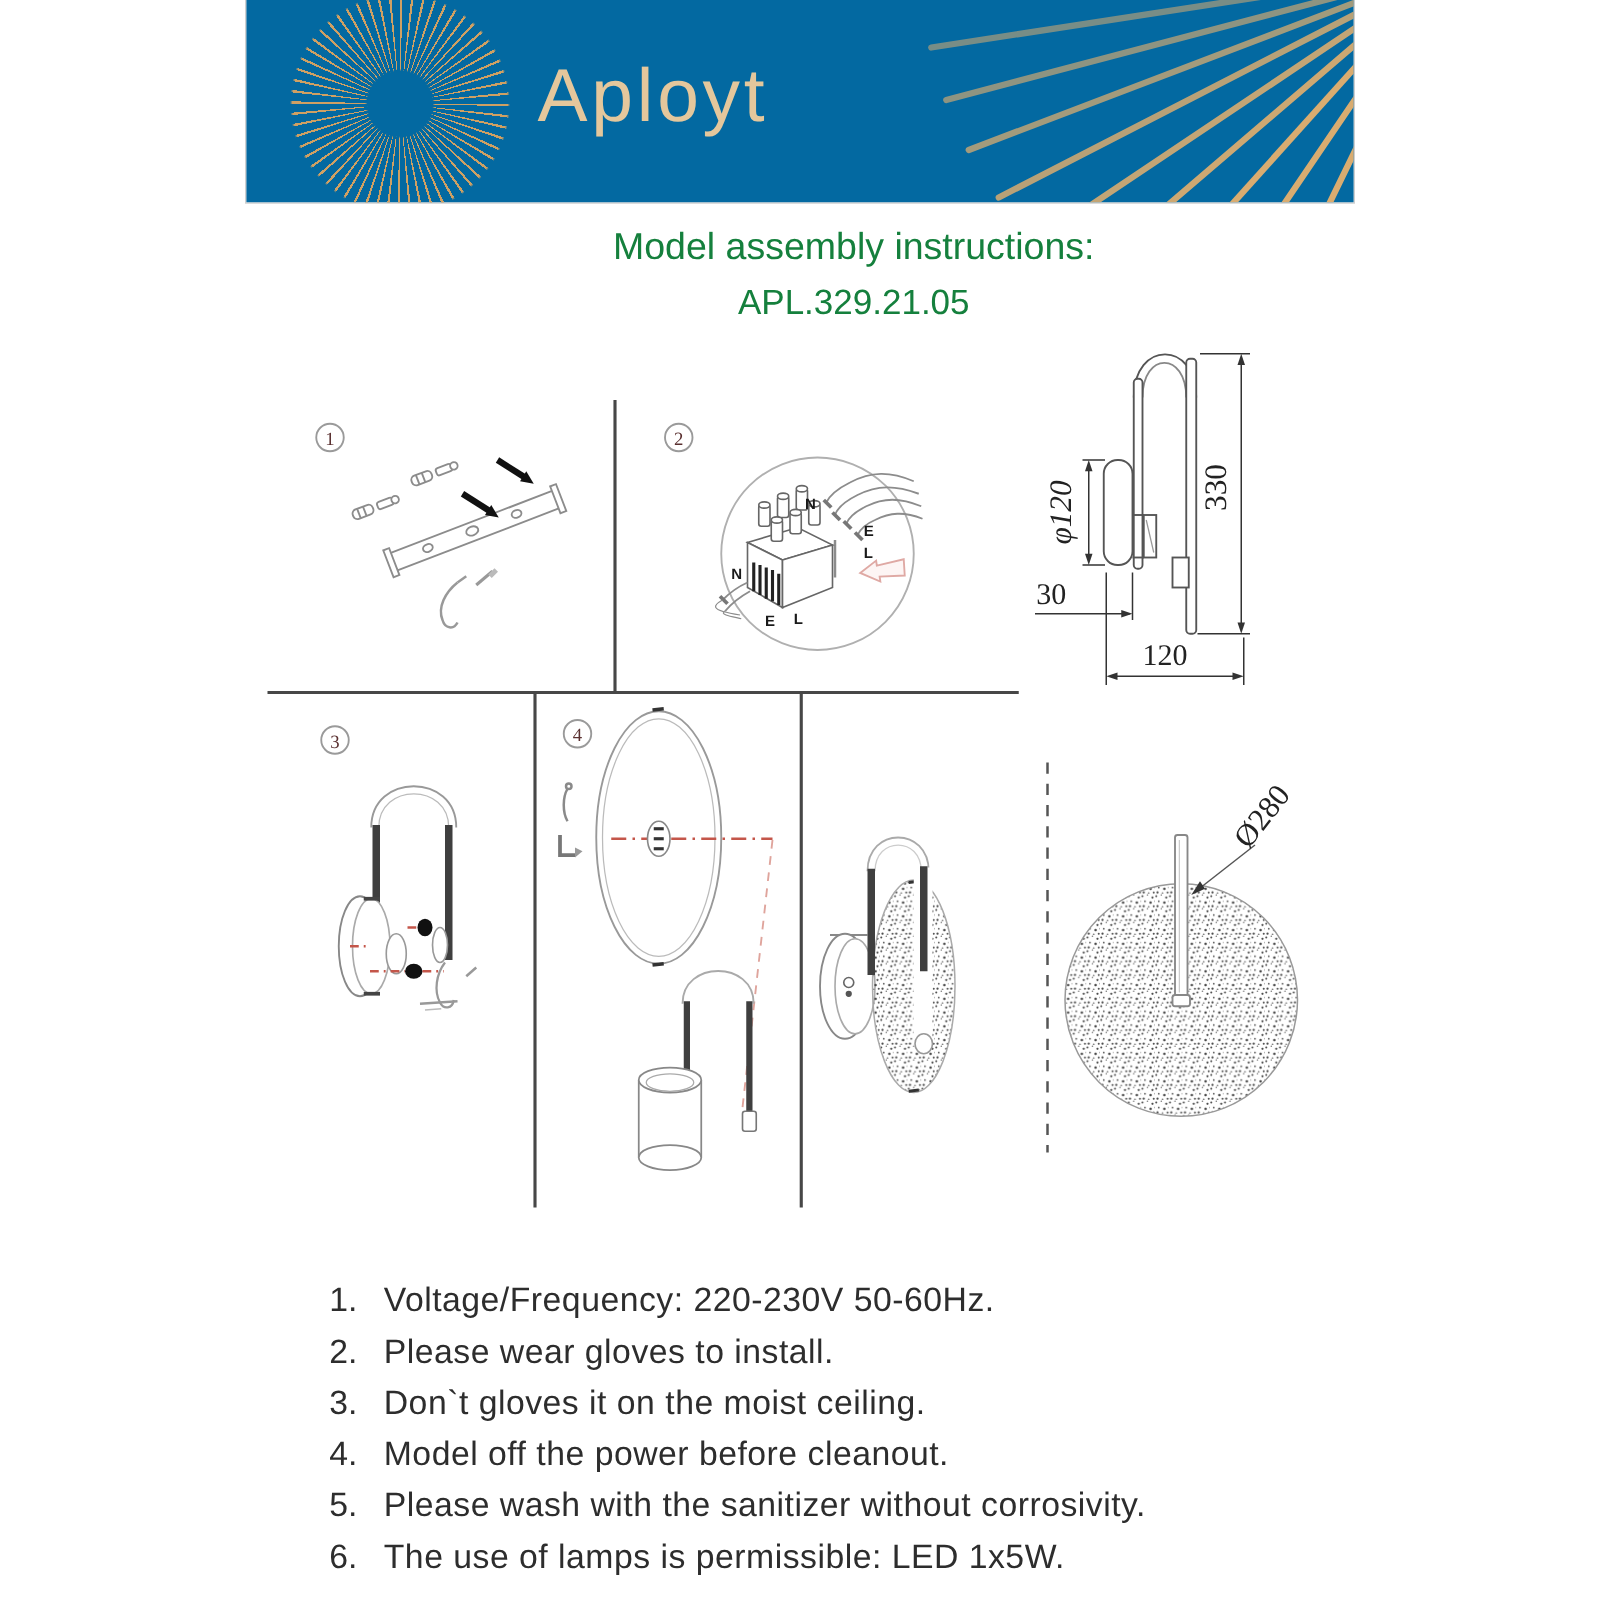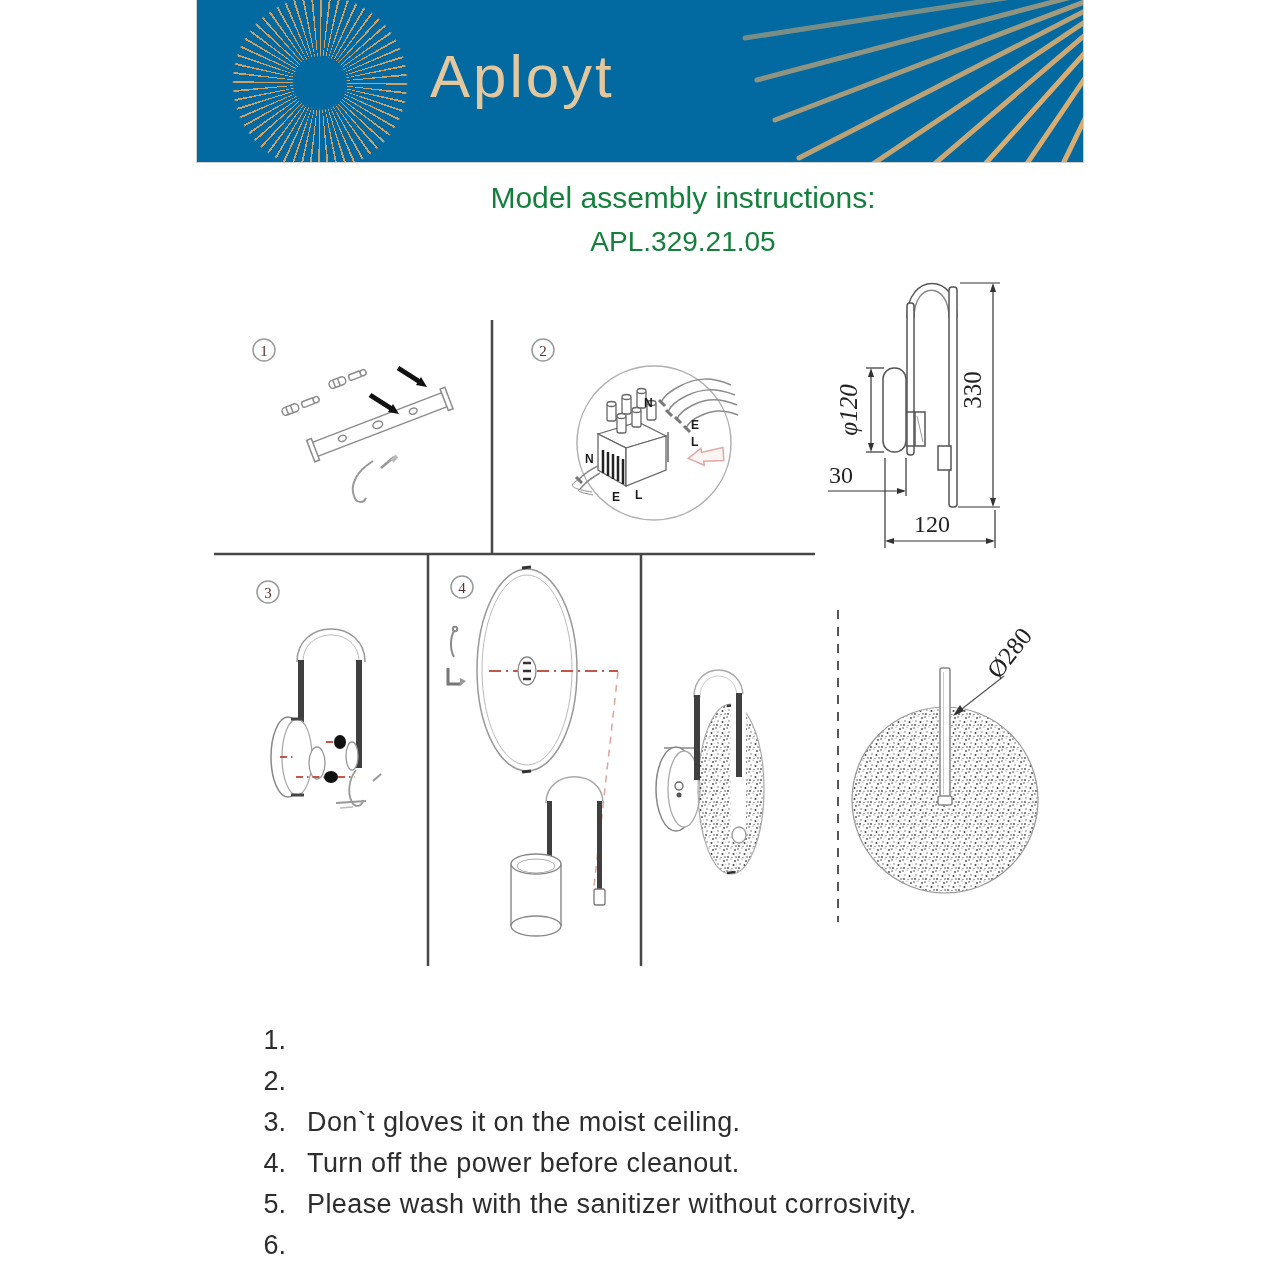--- a/index.html
+++ b/index.html
@@ -333,34 +333,37 @@
       <rect x="938" y="796" width="14" height="9" rx="2" fill="#fff" stroke="#888" stroke-width="1.5"></rect>
       <line x1="1004" y1="676" x2="958" y2="712" stroke="#555" stroke-width="1.2"></line>
       <polygon points="953,716 960,705 964,711" fill="#333"></polygon>
       <text transform="translate(1016,658) rotate(-52)" text-anchor="middle" font-family="Liberation Serif,serif" font-size="25" fill="#222">Ø280</text>
     </g>
   </svg>
 
   <div class="ins-list">
     <div class="ins-row">
       <span class="ins-num">1.</span>
+      <span class="ins-txt">Voltage/Frequency: 220-230V 50-60Hz.</span>
     </div>
     <div class="ins-row">
       <span class="ins-num">2.</span>
+      <span class="ins-txt">Please wear gloves to install.</span>
     </div>
     <div class="ins-row">
       <span class="ins-num">3.</span>
       <span class="ins-txt">Don`t gloves it on the moist ceiling.</span>
     </div>
     <div class="ins-row">
       <span class="ins-num">4.</span>
-      <span class="ins-txt">Turn off the power before cleanout.</span>
+      <span class="ins-txt">Model off the power before cleanout.</span>
     </div>
     <div class="ins-row">
       <span class="ins-num">5.</span>
       <span class="ins-txt">Please wash with the sanitizer without corrosivity.</span>
     </div>
     <div class="ins-row">
       <span class="ins-num">6.</span>
+      <span class="ins-txt">The use of lamps is permissible: LED 1x5W.</span>
     </div>
   </div>
 
 </div>
 
 </body></html>

